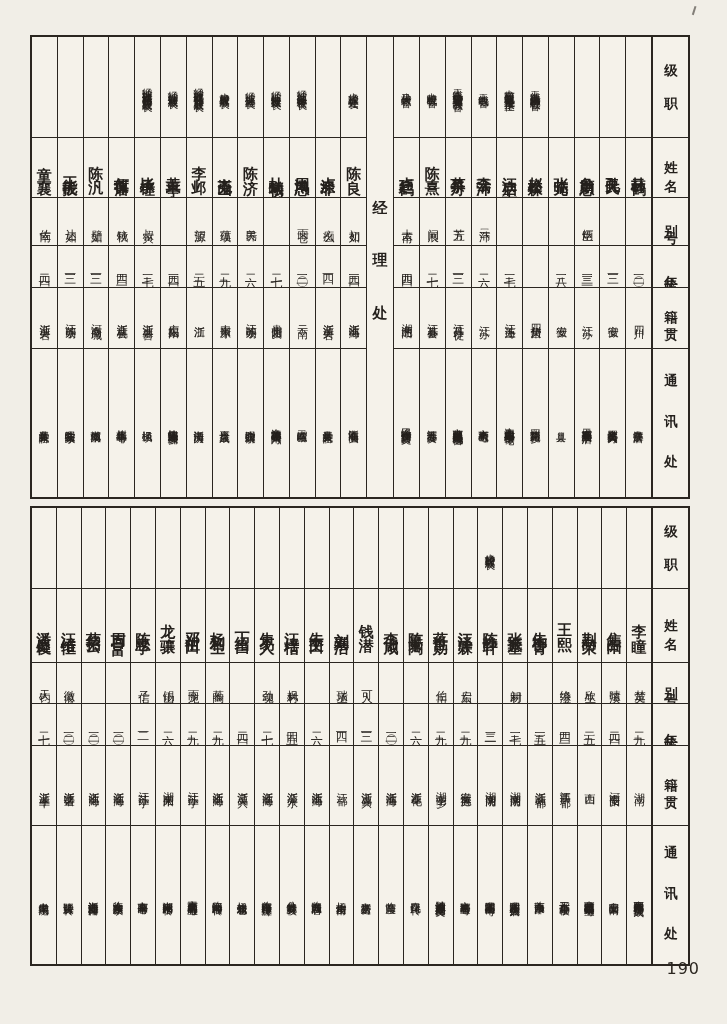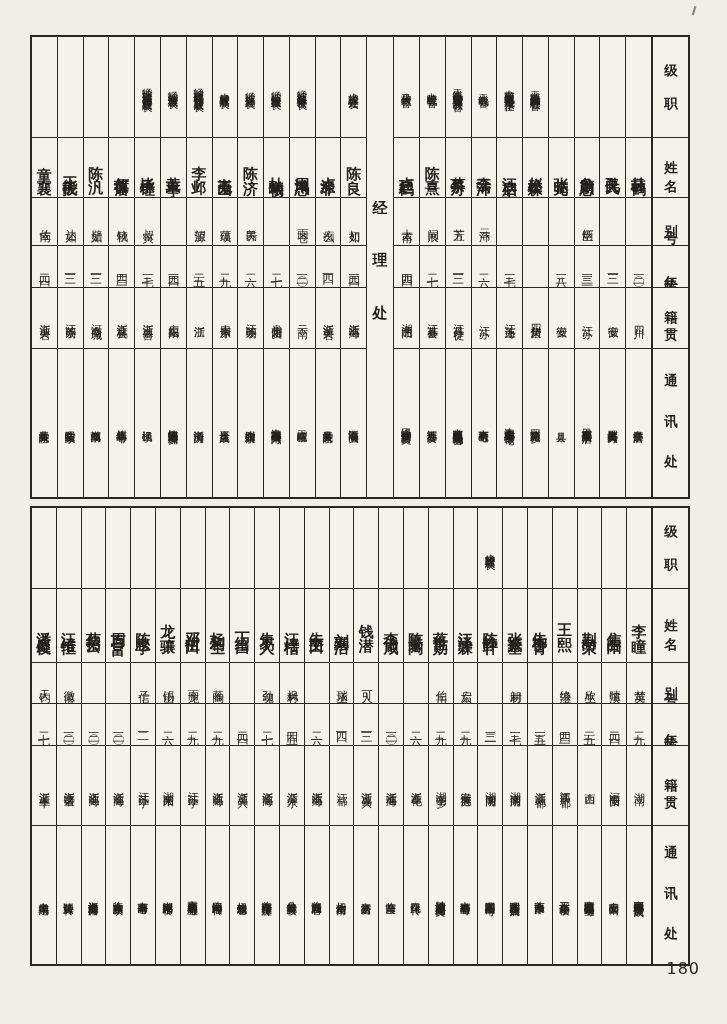--- a/index.html
+++ b/index.html
@@ -1081,14 +1081,14 @@
           <span class="vt f-age">二七</span>
         </div>
         <div class="cell cell-native">
           <span class="vt f-native">浙江孝丰</span>
         </div>
         <div class="cell cell-address">
           <span class="vt f-address">孝丰城内洪宅</span>
         </div>
       </div>
     </div>
-  <div class="page-number">180</div>
+  <div class="page-number">190</div>
 </div>
 
 </body></html>

